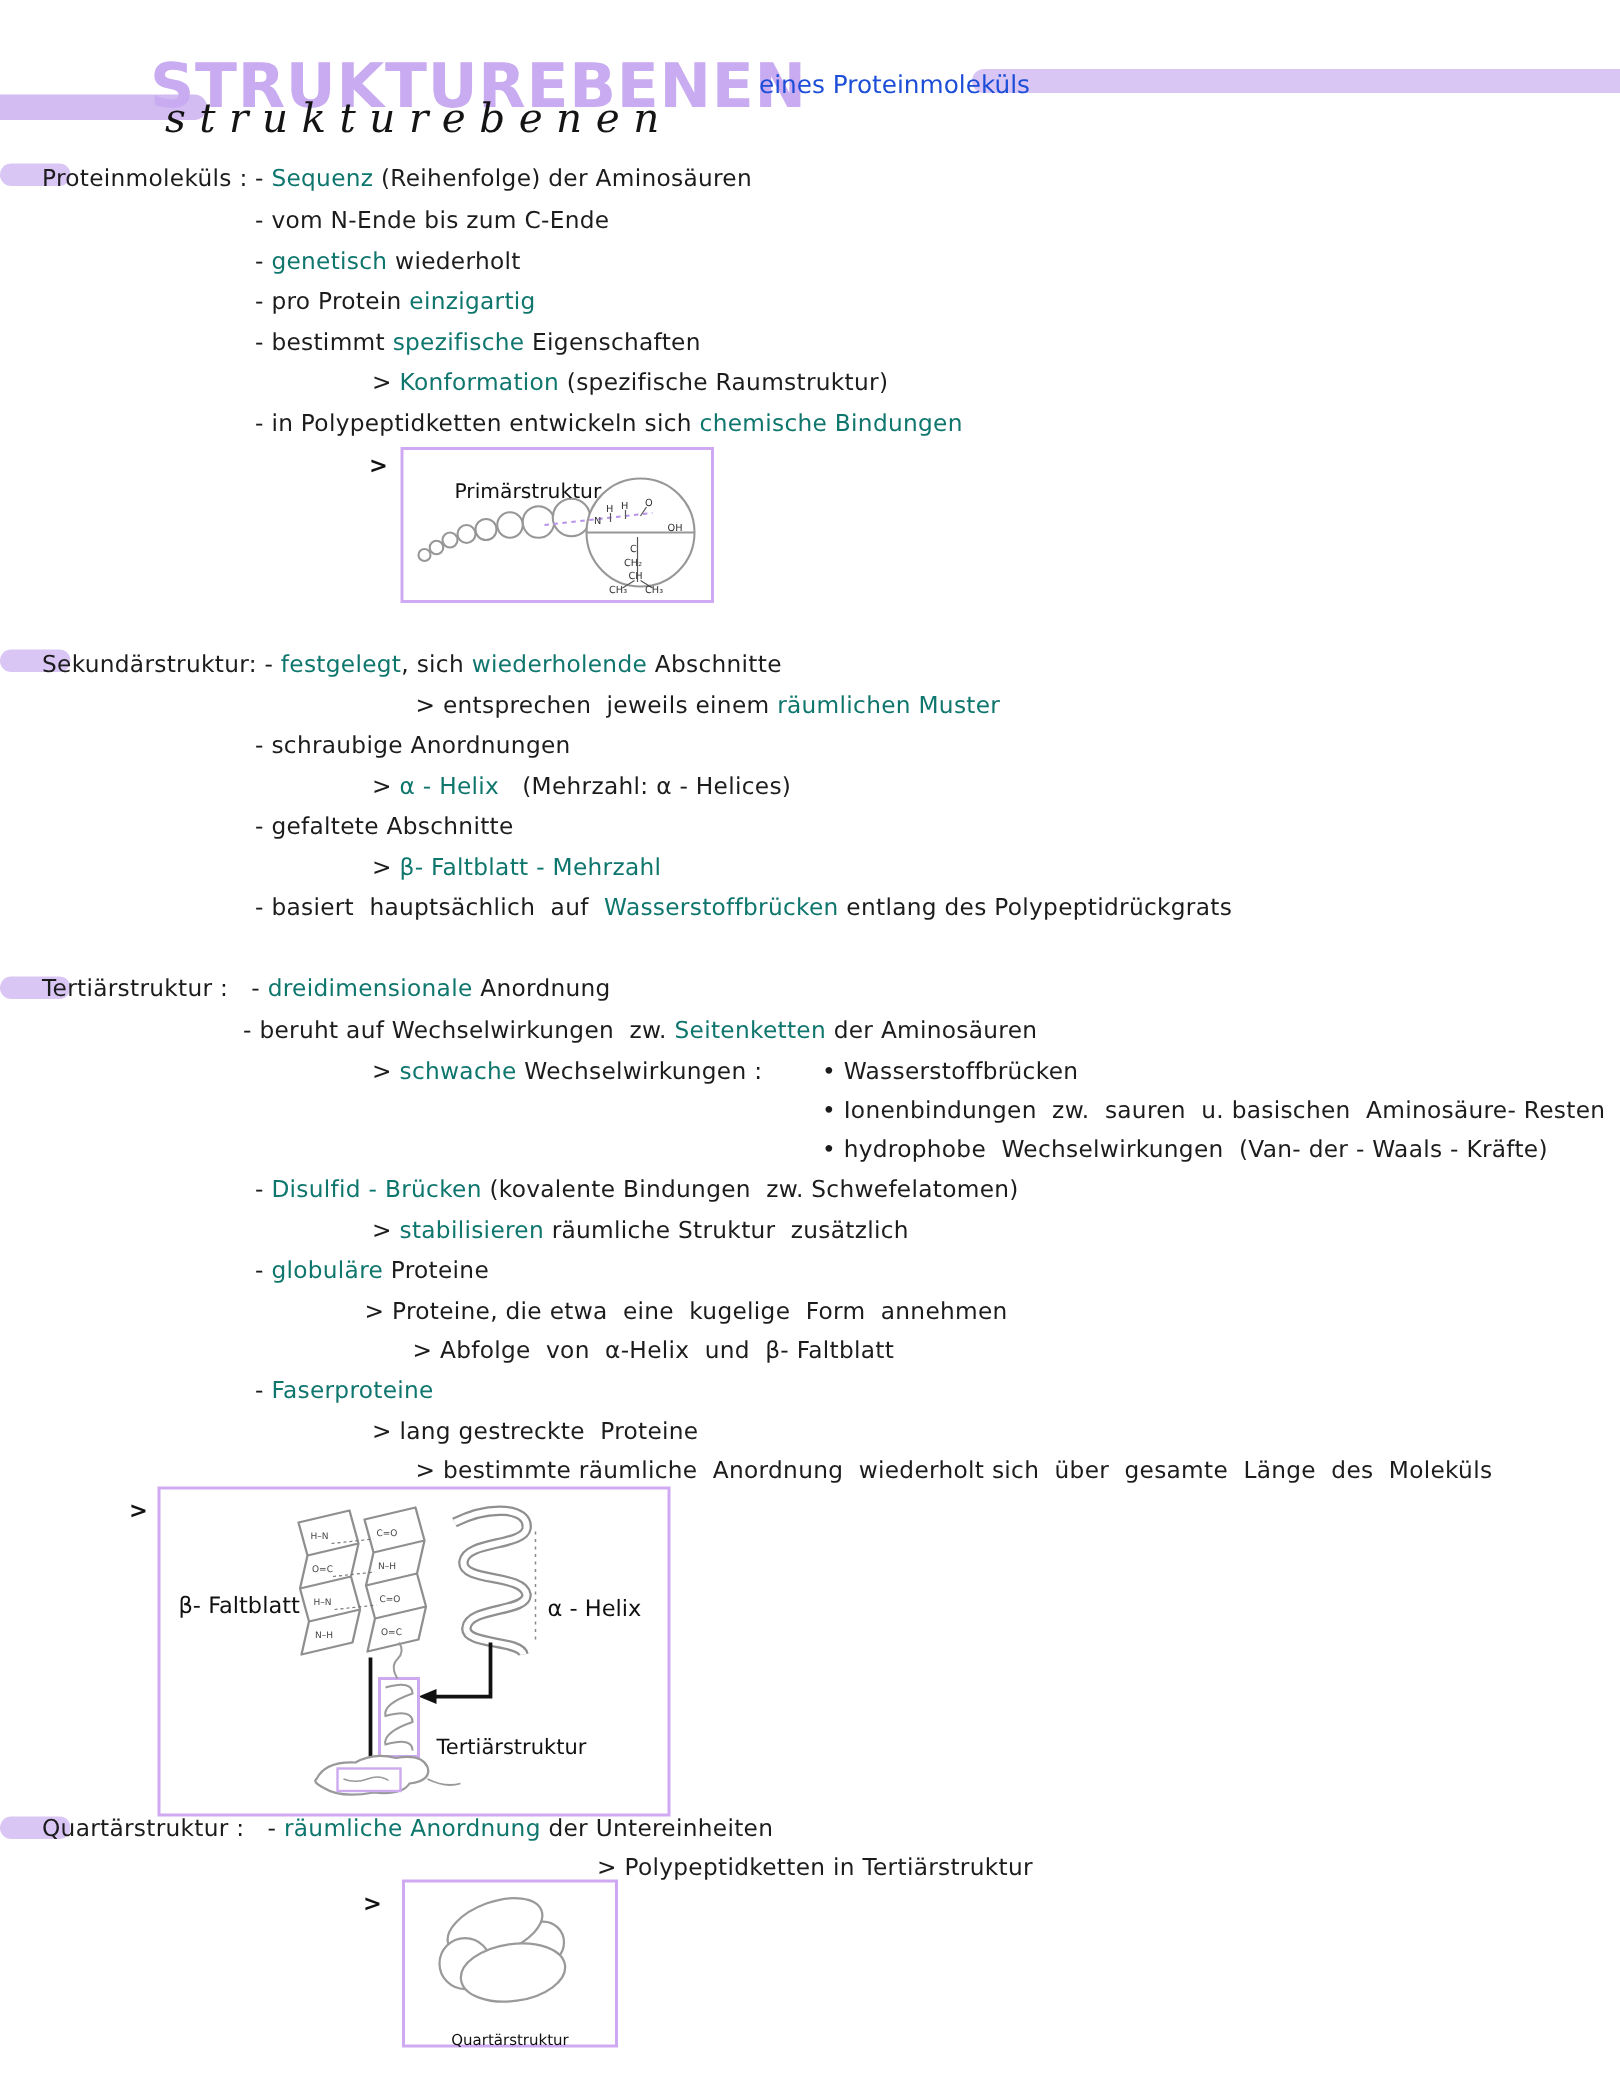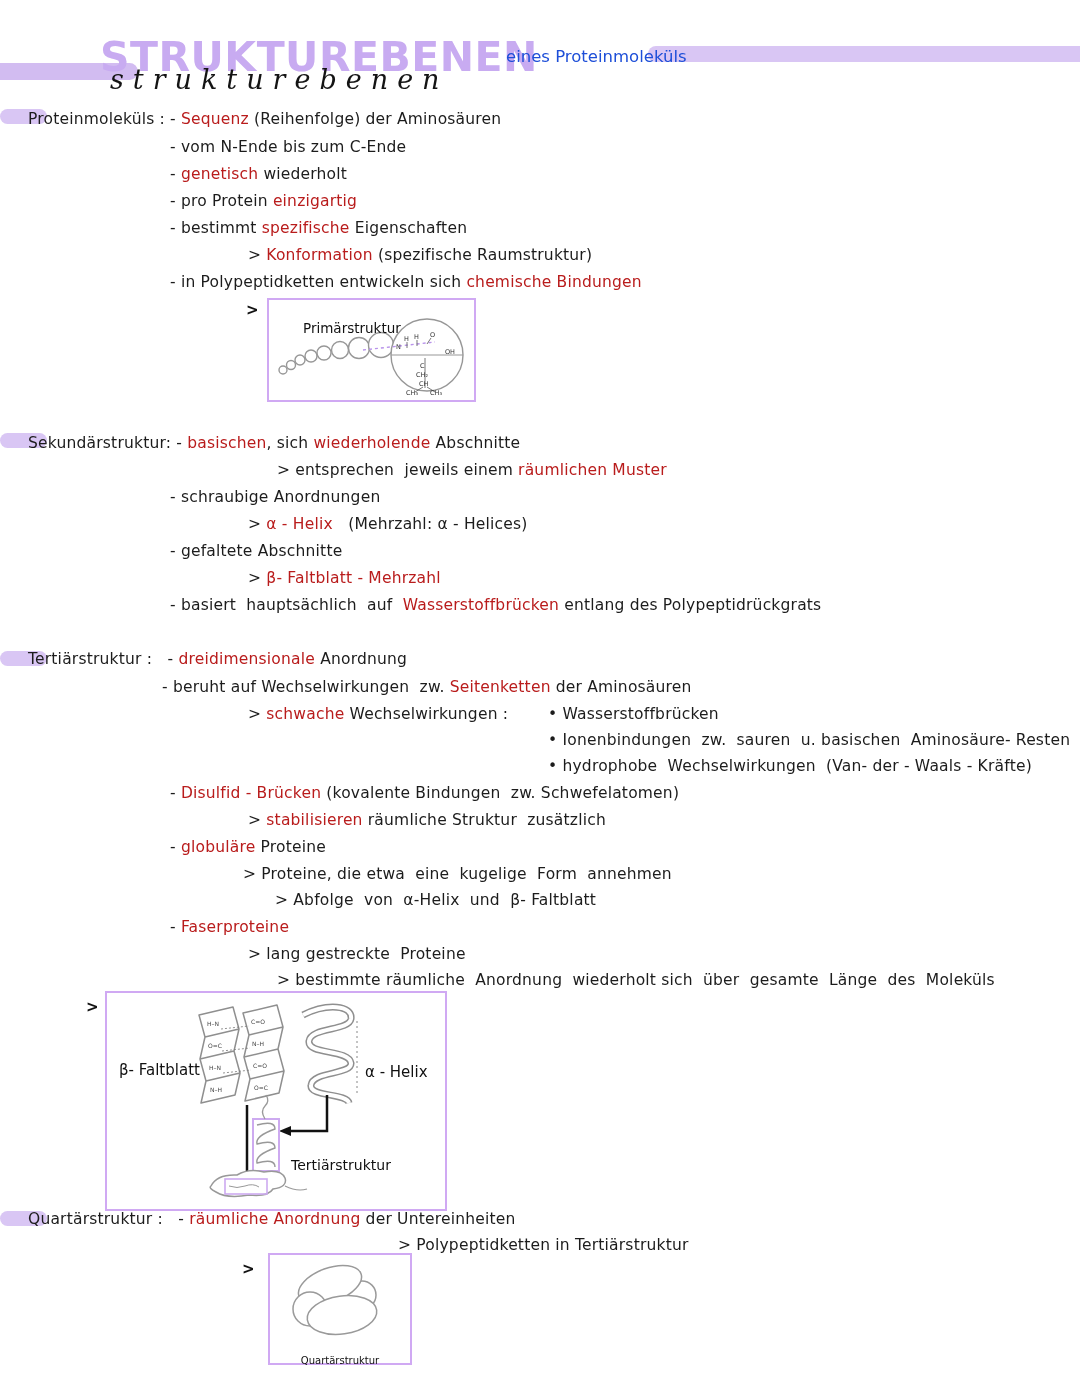--- a/index.html
+++ b/index.html
@@ -3,21 +3,21 @@
 <meta charset="utf-8">
 <style>
   html,body{margin:0;padding:0;}
   body{
     width:1080px;height:1392px;position:relative;overflow:hidden;
     background:#ffffff;color:#1c1c1c;
     font-family:"DejaVu Sans",sans-serif;
   }
   .ln{position:absolute;white-space:pre;font-size:15.5px;letter-spacing:.2px;line-height:1.2;}
   .ln span{display:inline;}
-  .pu{color:#b91c1c;}
+  .pu{color:#0f766e;}
   .pill{position:absolute;left:0;width:47px;height:15px;background:#d9c6f4;border-radius:9px;}
   .arw{position:absolute;font-size:15px;font-weight:700;color:#111;}
   .pbox{position:absolute;border:2px solid #d0a9f3;background:#fff;}
   .boxlabel{position:absolute;font-size:13.5px;color:#111;white-space:nowrap;margin-top:16px;}
   .bar-left{position:absolute;left:0;top:63px;width:138px;height:17px;background:#d2bcf1;border-radius:0 9px 9px 0;}
   .bar-right{position:absolute;left:648px;top:46px;width:432px;height:16px;background:#d9c6f4;border-radius:9px 0 0 9px;}
   .caps{position:absolute;left:100px;top:33px;font-size:41px;font-weight:700;color:#c8abf1;letter-spacing:.5px;}
   .script{position:absolute;left:110px;top:64px;font-size:27px;font-style:italic;letter-spacing:9px;color:#141414;font-family:"DejaVu Serif",serif;}
   .subtitle{position:absolute;left:462px;top:47px;font-size:16.5px;color:#1d4ed8;margin-left:44px;}
   svg text{font-family:"DejaVu Sans",sans-serif;}
@@ -75,21 +75,21 @@
       <text x="147" y="77">CH₂</text>
       <text x="150" y="86">CH</text>
       <text x="137" y="95">CH₃</text>
       <text x="161" y="95">CH₃</text>
     </g>
   </svg>
   <div class="boxlabel" style="left:34px;top:4px">Primärstruktur</div>
 </div>
 
 <div class="pill" style="top:433px"></div>
-<div class="ln" style="left:28px;top:434px"><span>Sekundärstruktur: - </span><span class="pu">basischen</span><span>, sich </span><span class="pu">wiederholende</span><span> Abschnitte</span></div>
+<div class="ln" style="left:28px;top:434px"><span>Sekundärstruktur: - </span><span class="pu">festgelegt</span><span>, sich </span><span class="pu">wiederholende</span><span> Abschnitte</span></div>
 <div class="ln" style="left:277px;top:461px"><span>&gt; entsprechen  jeweils einem </span><span class="pu">räumlichen Muster</span></div>
 <div class="ln" style="left:170px;top:488px"><span>- schraubige Anordnungen</span></div>
 <div class="ln" style="left:248px;top:515px"><span>&gt; </span><span class="pu">α - Helix</span><span>   (Mehrzahl: α - Helices)</span></div>
 <div class="ln" style="left:170px;top:542px"><span>- gefaltete Abschnitte</span></div>
 <div class="ln" style="left:248px;top:569px"><span>&gt; </span><span class="pu">β- Faltblatt - Mehrzahl</span></div>
 <div class="ln" style="left:170px;top:596px"><span>- basiert  hauptsächlich  auf  </span><span class="pu">Wasserstoffbrücken</span><span> entlang des Polypeptidrückgrats</span></div>
 
 <div class="pill" style="top:651px"></div>
 <div class="ln" style="left:28px;top:650px"><span>Tertiärstruktur :   - </span><span class="pu">dreidimensionale</span><span> Anordnung</span></div>
 <div class="ln" style="left:162px;top:678px"><span>- beruht auf Wechselwirkungen  zw. </span><span class="pu">Seitenketten</span><span> der Aminosäuren</span></div>

